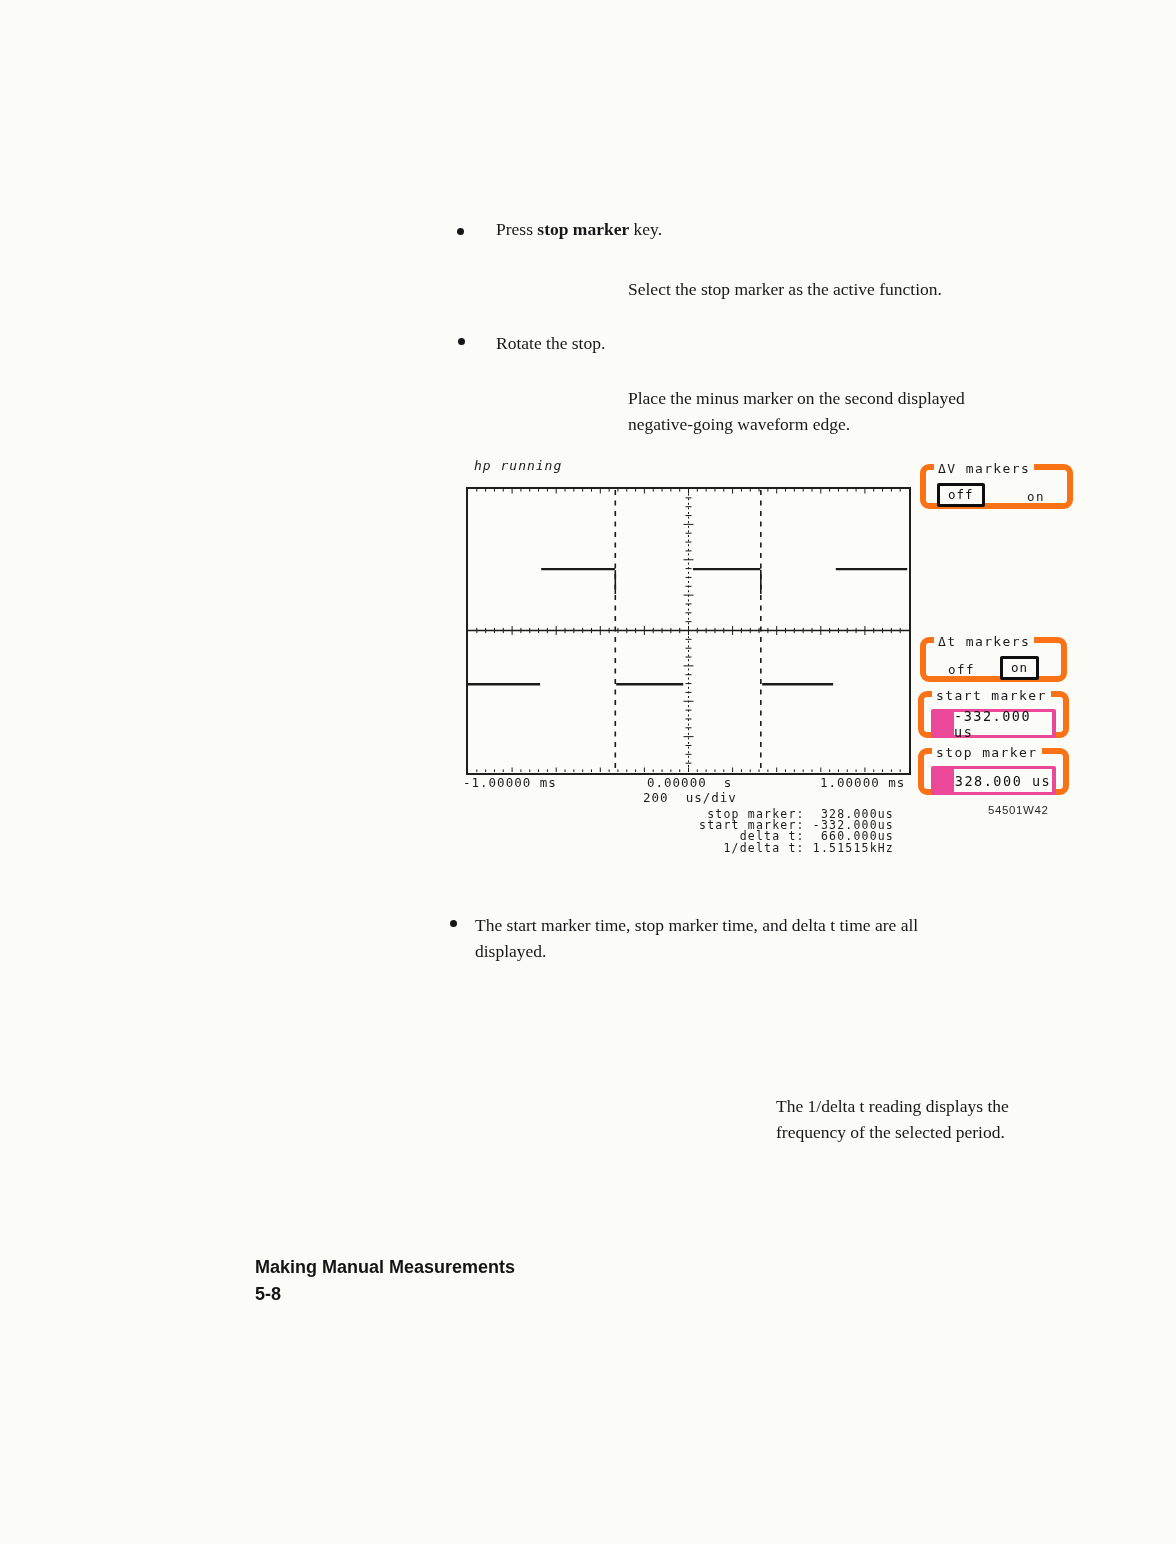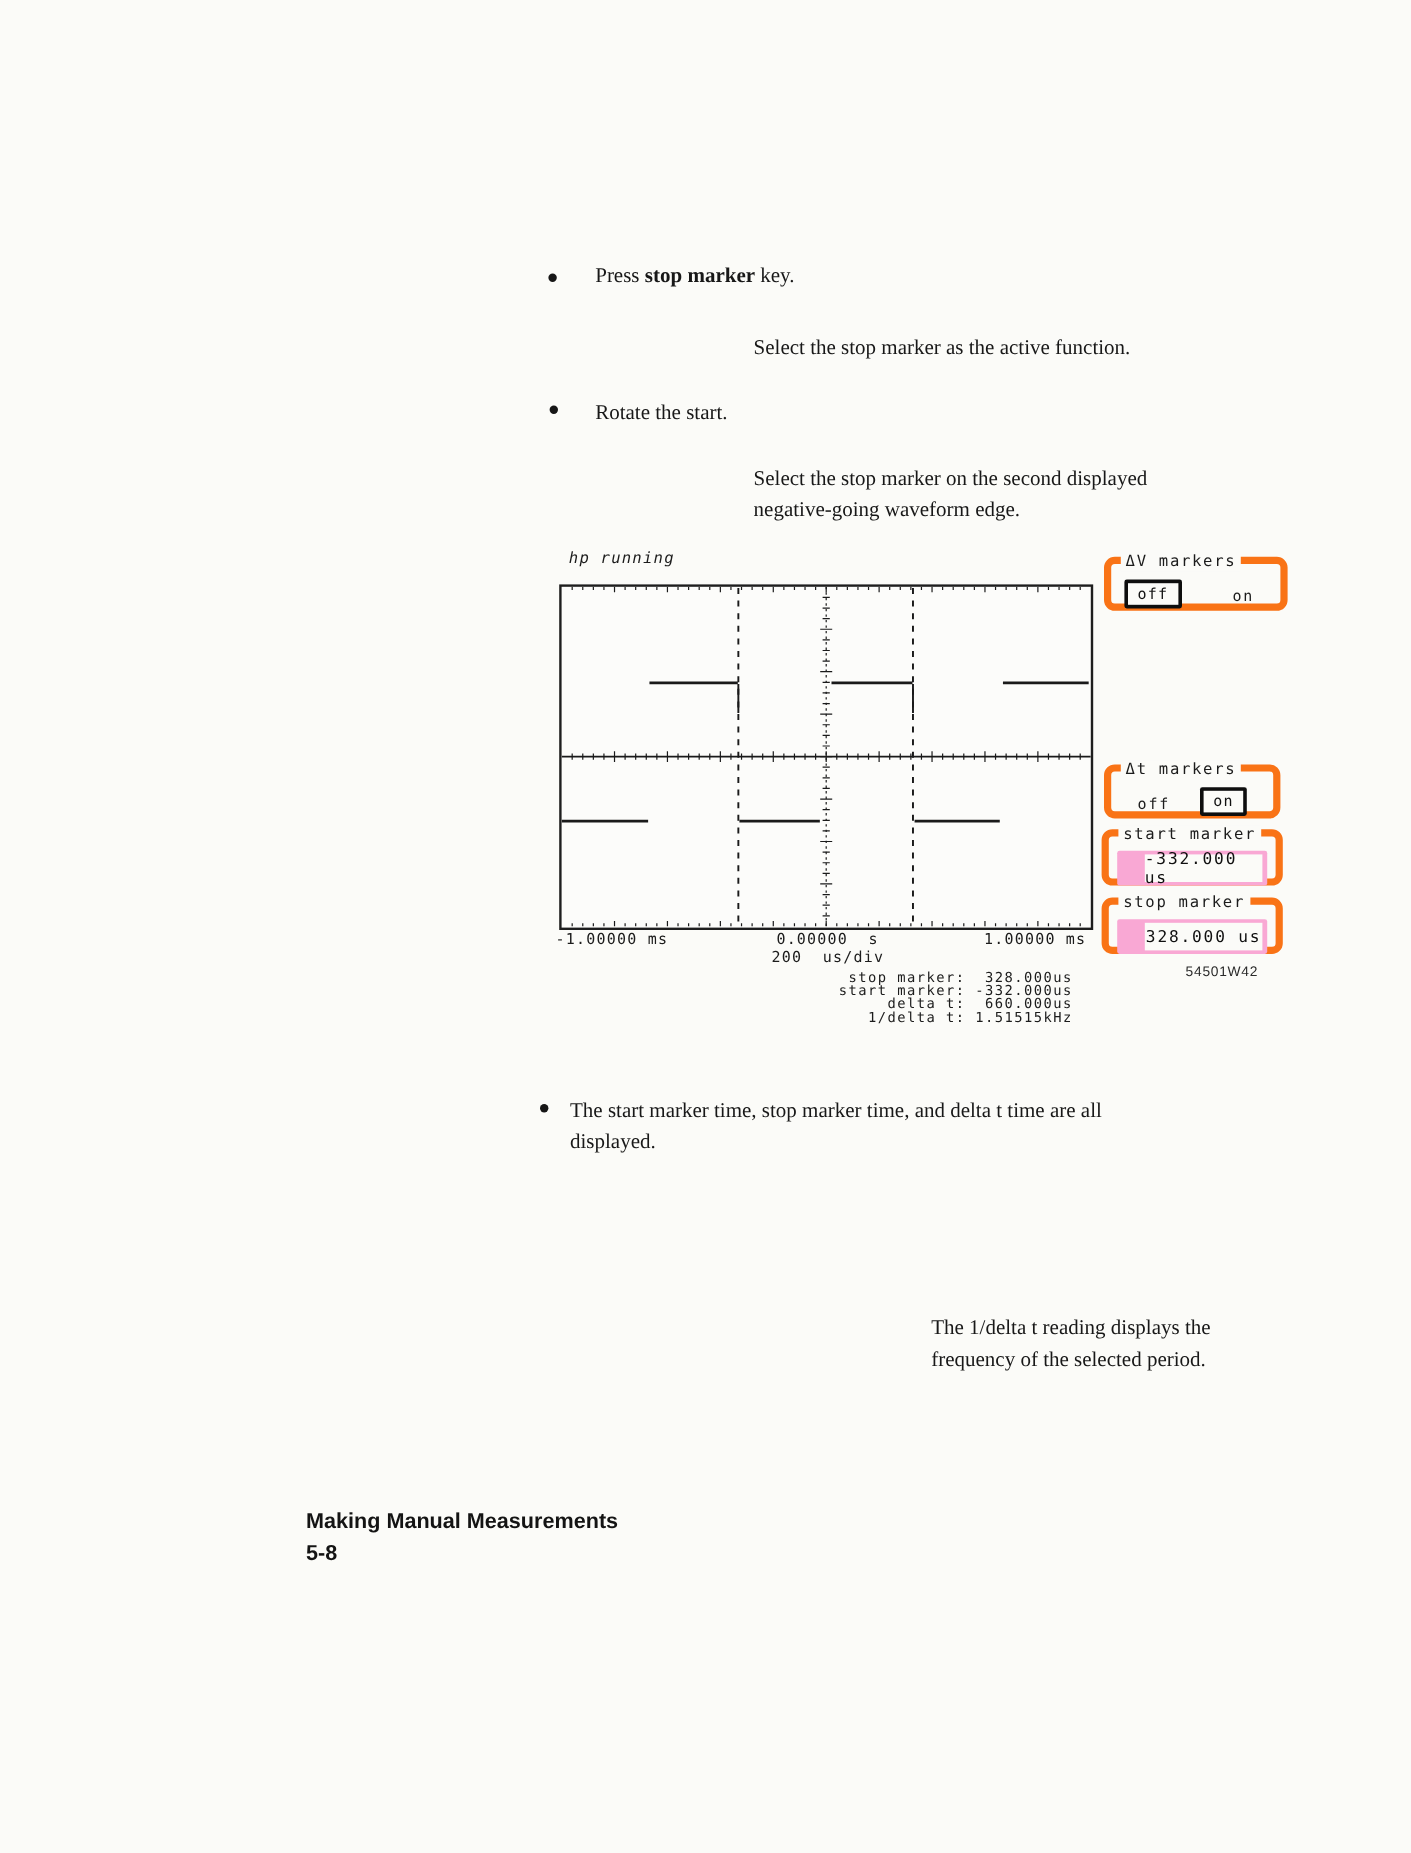--- a/index.html
+++ b/index.html
@@ -32,43 +32,43 @@
   }
   .key{position:absolute;background:#0e0e0e;padding:3px;border-radius:2px;}
   .key-inner{
     display:block;background:#fbfbf8;color:#111;padding:1px 8px 2px 8px;
     font-family:"DejaVu Sans Mono", monospace;font-size:12.5px;letter-spacing:1px;
   }
   .plainkey{
     position:absolute;font-family:"DejaVu Sans Mono", monospace;
     font-size:12.5px;letter-spacing:1.5px;color:#1c1c1c;
   }
-  .lcd{position:absolute;background:#f9a8d4;border-radius:2px;}
+  .lcd{position:absolute;background:#ec4899;border-radius:2px;}
   .lcd-inner{
     position:absolute;left:23px;top:3px;right:4px;bottom:3px;background:#fbfbf8;
     display:flex;align-items:center;justify-content:center;
     font-family:"DejaVu Sans Mono", monospace;font-size:13.5px;letter-spacing:1.5px;color:#101010;
   }
   .figure-id{font-family:"Liberation Sans", sans-serif;font-size:11.5px;letter-spacing:0.6px;color:#2a2a2a;}
   .footer-text{font-family:"Liberation Sans", sans-serif;font-weight:bold;font-size:18px;line-height:27px;color:#141414;margin-left:48px;}
 </style>
 </head>
 <body>
 
 <div class="page">
 
   <div class="abs dot" style="left:457px;top:228px;"></div>
   <div class="abs serif" style="left:496px;top:216px;"><span>Press </span><b>stop marker</b><span> key.</span></div>
 
   <div class="abs serif" style="left:628px;top:276px;">Select the stop marker as the active function.</div>
 
   <div class="abs dot" style="left:458px;top:338px;"></div>
-  <div class="abs serif" style="left:496px;top:330px;">Rotate the start.</div>
-
-  <div class="abs serif prelines" style="left:628px;top:385px;">Select the stop marker on the second displayed
+  <div class="abs serif" style="left:496px;top:330px;">Rotate the stop.</div>
+
+  <div class="abs serif prelines" style="left:628px;top:385px;">Place the minus marker on the second displayed
 negative-going waveform edge.</div>
 
   <div class="abs mono scope-status" style="left:474px;top:458px;">hp running</div>
 
   <div class="scope-box">
     <svg id="scope-svg" width="441" height="283" viewBox="0 0 441 283">
         <line x1="8.82" y1="0" x2="8.82" y2="2.6" stroke="#1a1a1a" stroke-width="1"></line>
         <line x1="8.82" y1="283" x2="8.82" y2="280.4" stroke="#1a1a1a" stroke-width="1"></line>
         <line x1="17.64" y1="0" x2="17.64" y2="2.6" stroke="#1a1a1a" stroke-width="1"></line>
         <line x1="17.64" y1="283" x2="17.64" y2="280.4" stroke="#1a1a1a" stroke-width="1"></line>

